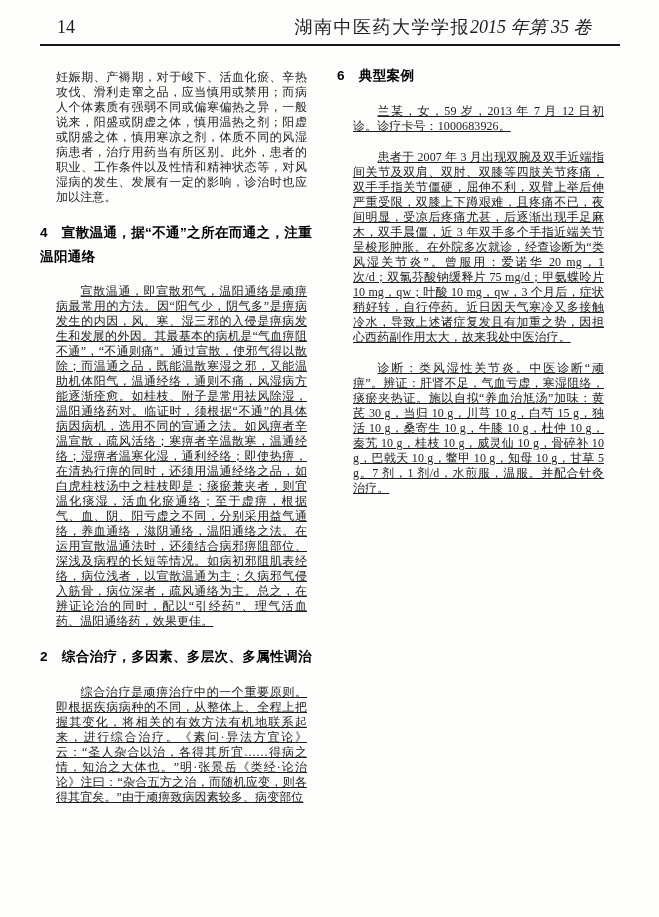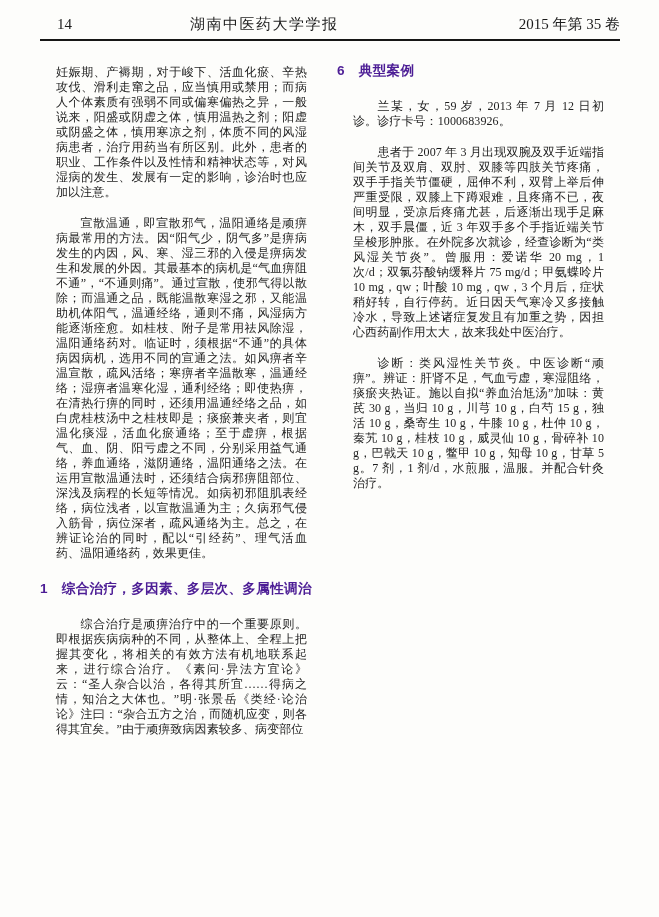--- a/index.html
+++ b/index.html
@@ -9,72 +9,73 @@
     margin:0 auto;
     background:#fdfdfb;
     overflow:hidden;
     font-family:"Liberation Serif","DejaVu Serif",serif;
     color:#1c1c1c;
     box-sizing:border-box;
   }
   .header {
     display:flex; align-items:baseline;
     padding:15px 39px 5px 40px;
-    font-size:15px;
+    font-size:18px;
   }
   .pageno  { width:150px; padding-left:17px; box-sizing:border-box; }
-  .jtitle  { flex:1; text-align:left; letter-spacing:1.5px; }
-  .issue   { width:150px; text-align:right; }
+  .jtitle  { flex:1; text-align:right; letter-spacing:1.5px; }
+  .issue   { width:150px; text-align:left;font-style:italic; }
   .rule {
     margin:0 39px 0 40px;
     border-bottom:2.5px solid #161616;
   }
   .content {
     display:flex; gap:14px;
     padding:8px 39px 0 40px;
   }
   .col { width:283px; }
   .body-text {
     margin:16px;
     font-size:12px;
     line-height:15px;
     text-align:justify;
     letter-spacing:0.1px;
   }
-  .indent { text-indent:2.05em; }
+  .indent { text-indent:2.05em;text-decoration:underline; }
   .heading {
     font-family:"Liberation Sans","DejaVu Sans",sans-serif;
     font-size:13.6px;
     font-weight:bold;
     line-height:23.5px;
     margin:10px 0 12px 0;
     text-align:left;
     letter-spacing:0.3px;
-    color:#4c1d95;
+    color:#000000;
   }
 </style>
 </head>
 <body>
 
 <div class="page">
 
   <div class="header">
     <span class="pageno">14</span>
     <span class="jtitle">湖南中医药大学学报</span>
     <span class="issue">2015 年第 35 卷</span>
   </div>
 
   <div class="rule"></div>
 
   <div class="content">
 
     <div class="col">
       <p class="body-text">妊娠期、产褥期，对于峻下、活血化瘀、辛热攻伐、滑利走窜之品，应当慎用或禁用；而病人个体素质有强弱不同或偏寒偏热之异，一般说来，阳盛或阴虚之体，慎用温热之剂；阳虚或阴盛之体，慎用寒凉之剂，体质不同的风湿病患者，治疗用药当有所区别。此外，患者的职业、工作条件以及性情和精神状态等，对风湿病的发生、发展有一定的影响，诊治时也应加以注意。</p>
+      <h2 class="heading">4　宣散温通，据“不通”之所在而通之，注重温阳通络</h2>
       <p class="body-text indent">宣散温通，即宣散邪气，温阳通络是顽痹病最常用的方法。因“阳气少，阴气多”是痹病发生的内因，风、寒、湿三邪的入侵是痹病发生和发展的外因。其最基本的病机是“气血痹阻不通”，“不通则痛”。通过宣散，使邪气得以散除；而温通之品，既能温散寒湿之邪，又能温助机体阳气，温通经络，通则不痛，风湿病方能逐渐痊愈。如桂枝、附子是常用祛风除湿，温阳通络药对。临证时，须根据“不通”的具体病因病机，选用不同的宣通之法。如风痹者辛温宣散，疏风活络；寒痹者辛温散寒，温通经络；湿痹者温寒化湿，通利经络；即使热痹，在清热行痹的同时，还须用温通经络之品，如白虎桂枝汤中之桂枝即是；痰瘀兼夹者，则宜温化痰湿，活血化瘀通络；至于虚痹，根据气、血、阴、阳亏虚之不同，分别采用益气通络，养血通络，滋阴通络，温阳通络之法。在运用宣散温通法时，还须结合病邪痹阻部位、深浅及病程的长短等情况。如病初邪阻肌表经络，病位浅者，以宣散温通为主；久病邪气侵入筋骨，病位深者，疏风通络为主。总之，在辨证论治的同时，配以“引经药”、理气活血药、温阳通络药，效果更佳。</p>
-      <h2 class="heading">1　综合治疗，多因素、多层次、多属性调治</h2>
+      <h2 class="heading">2　综合治疗，多因素、多层次、多属性调治</h2>
       <p class="body-text indent">综合治疗是顽痹治疗中的一个重要原则。即根据疾病病种的不同，从整体上、全程上把握其变化，将相关的有效方法有机地联系起来，进行综合治疗。《素问·异法方宜论》云：“圣人杂合以治，各得其所宜……得病之情，知治之大体也。”明·张景岳《类经·论治论》注曰：“杂合五方之治，而随机应变，则各得其宜矣。”由于顽痹致病因素较多、病变部位</p>
     </div>
 
     <div class="col">
       <h2 class="heading">6　典型案例</h2>
       <p class="body-text indent">兰某，女，59 岁，2013 年 7 月 12 日初诊。诊疗卡号：1000683926。</p>
       <p class="body-text indent">患者于 2007 年 3 月出现双腕及双手近端指间关节及双肩、双肘、双膝等四肢关节疼痛，双手手指关节僵硬，屈伸不利，双臂上举后伸严重受限，双膝上下蹲艰难，且疼痛不已，夜间明显，受凉后疼痛尤甚，后逐渐出现手足麻木，双手晨僵，近 3 年双手多个手指近端关节呈梭形肿胀。在外院多次就诊，经查诊断为“类风湿关节炎”。曾服用：爱诺华 20 mg，1 次/d；双氯芬酸钠缓释片 75 mg/d；甲氨蝶呤片 10 mg，qw；叶酸 10 mg，qw，3 个月后，症状稍好转，自行停药。近日因天气寒冷又多接触冷水，导致上述诸症复发且有加重之势，因担心西药副作用太大，故来我处中医治疗。</p>
       <p class="body-text indent">诊断：类风湿性关节炎。中医诊断“顽痹”。辨证：肝肾不足，气血亏虚，寒湿阻络，痰瘀夹热证。施以自拟“养血治尪汤”加味：黄芪 30 g，当归 10 g，川芎 10 g，白芍 15 g，独活 10 g，桑寄生 10 g，牛膝 10 g，杜仲 10 g，秦艽 10 g，桂枝 10 g，威灵仙 10 g，骨碎补 10 g，巴戟天 10 g，鳖甲 10 g，知母 10 g，甘草 5 g。7 剂，1 剂/d，水煎服，温服。并配合针灸治疗。</p>
 
     </div>

